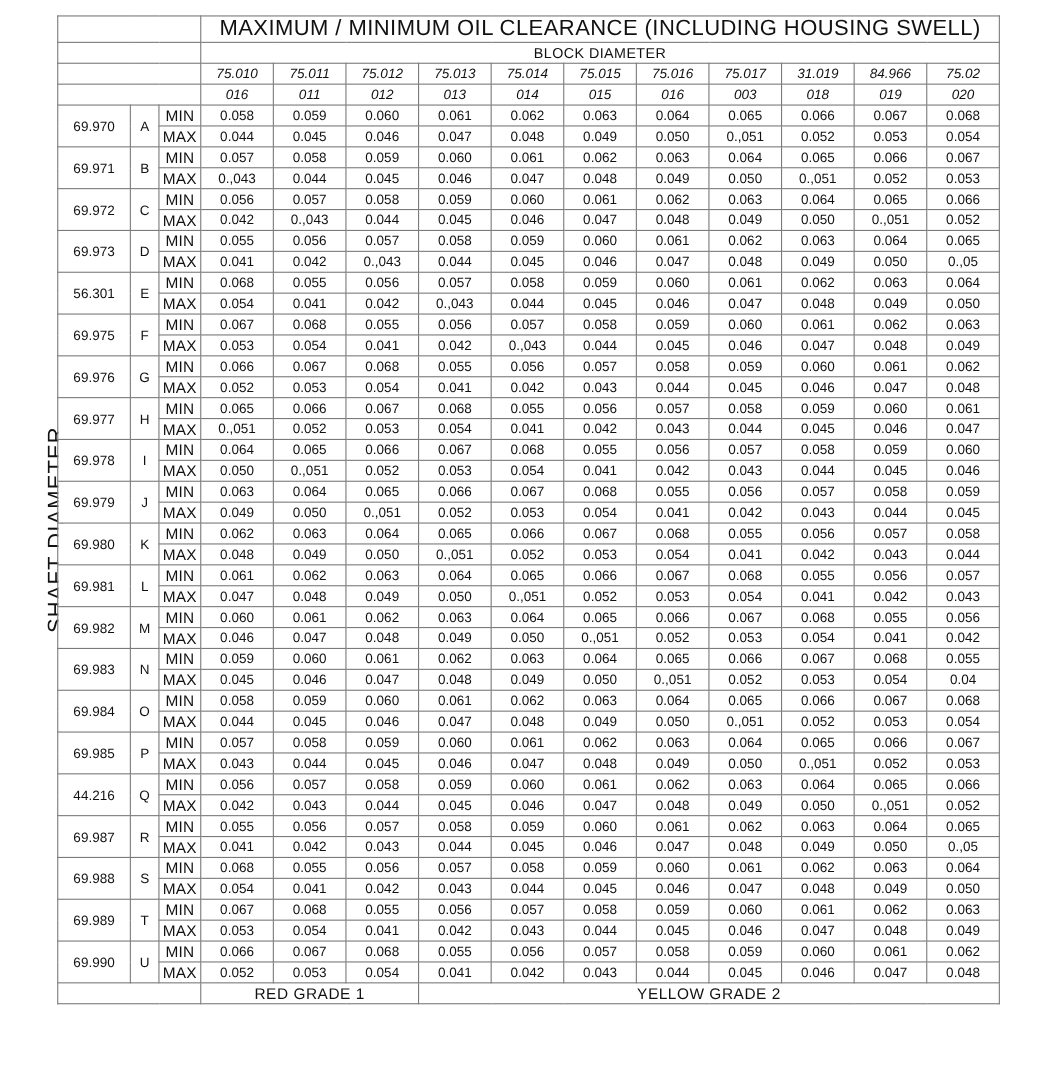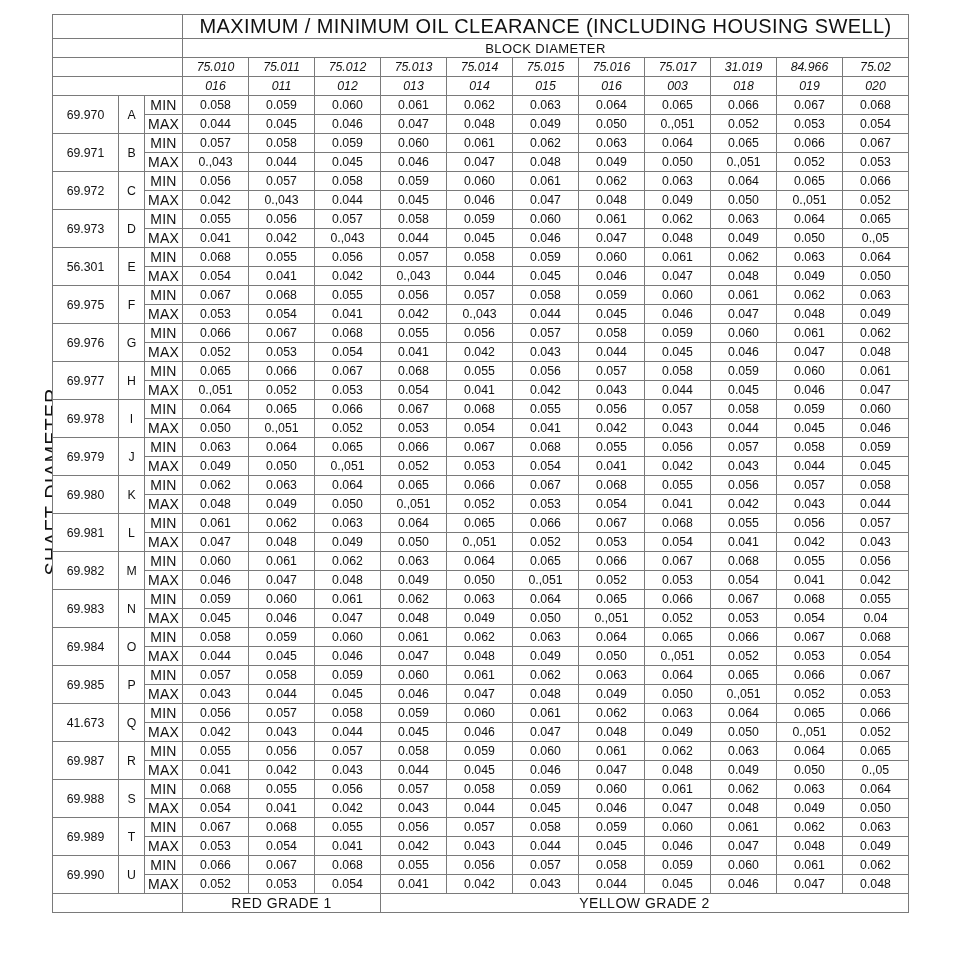--- a/index.html
+++ b/index.html
@@ -590,21 +590,21 @@
           <td class="yellow">0.046</td>
           <td class="yellow">0.047</td>
           <td class="yellow">0.048</td>
           <td class="yellow">0.049</td>
           <td class="yellow">0.050</td>
           <td class="yellow">0.,051</td>
           <td class="yellow">0.052</td>
           <td class="yellow">0.053</td>
         </tr>
         <tr>
-          <td class="shaftnum" rowspan="2">41.673</td>
+          <td class="shaftnum" rowspan="2">44.216</td>
           <td class="letter" rowspan="2">Q</td>
           <td class="mm">MIN</td>
           <td class="yellow">0.056</td>
           <td class="yellow">0.057</td>
           <td class="yellow">0.058</td>
           <td class="yellow">0.059</td>
           <td class="yellow">0.060</td>
           <td class="yellow">0.061</td>
           <td class="yellow">0.062</td>
           <td class="yellow">0.063</td>

